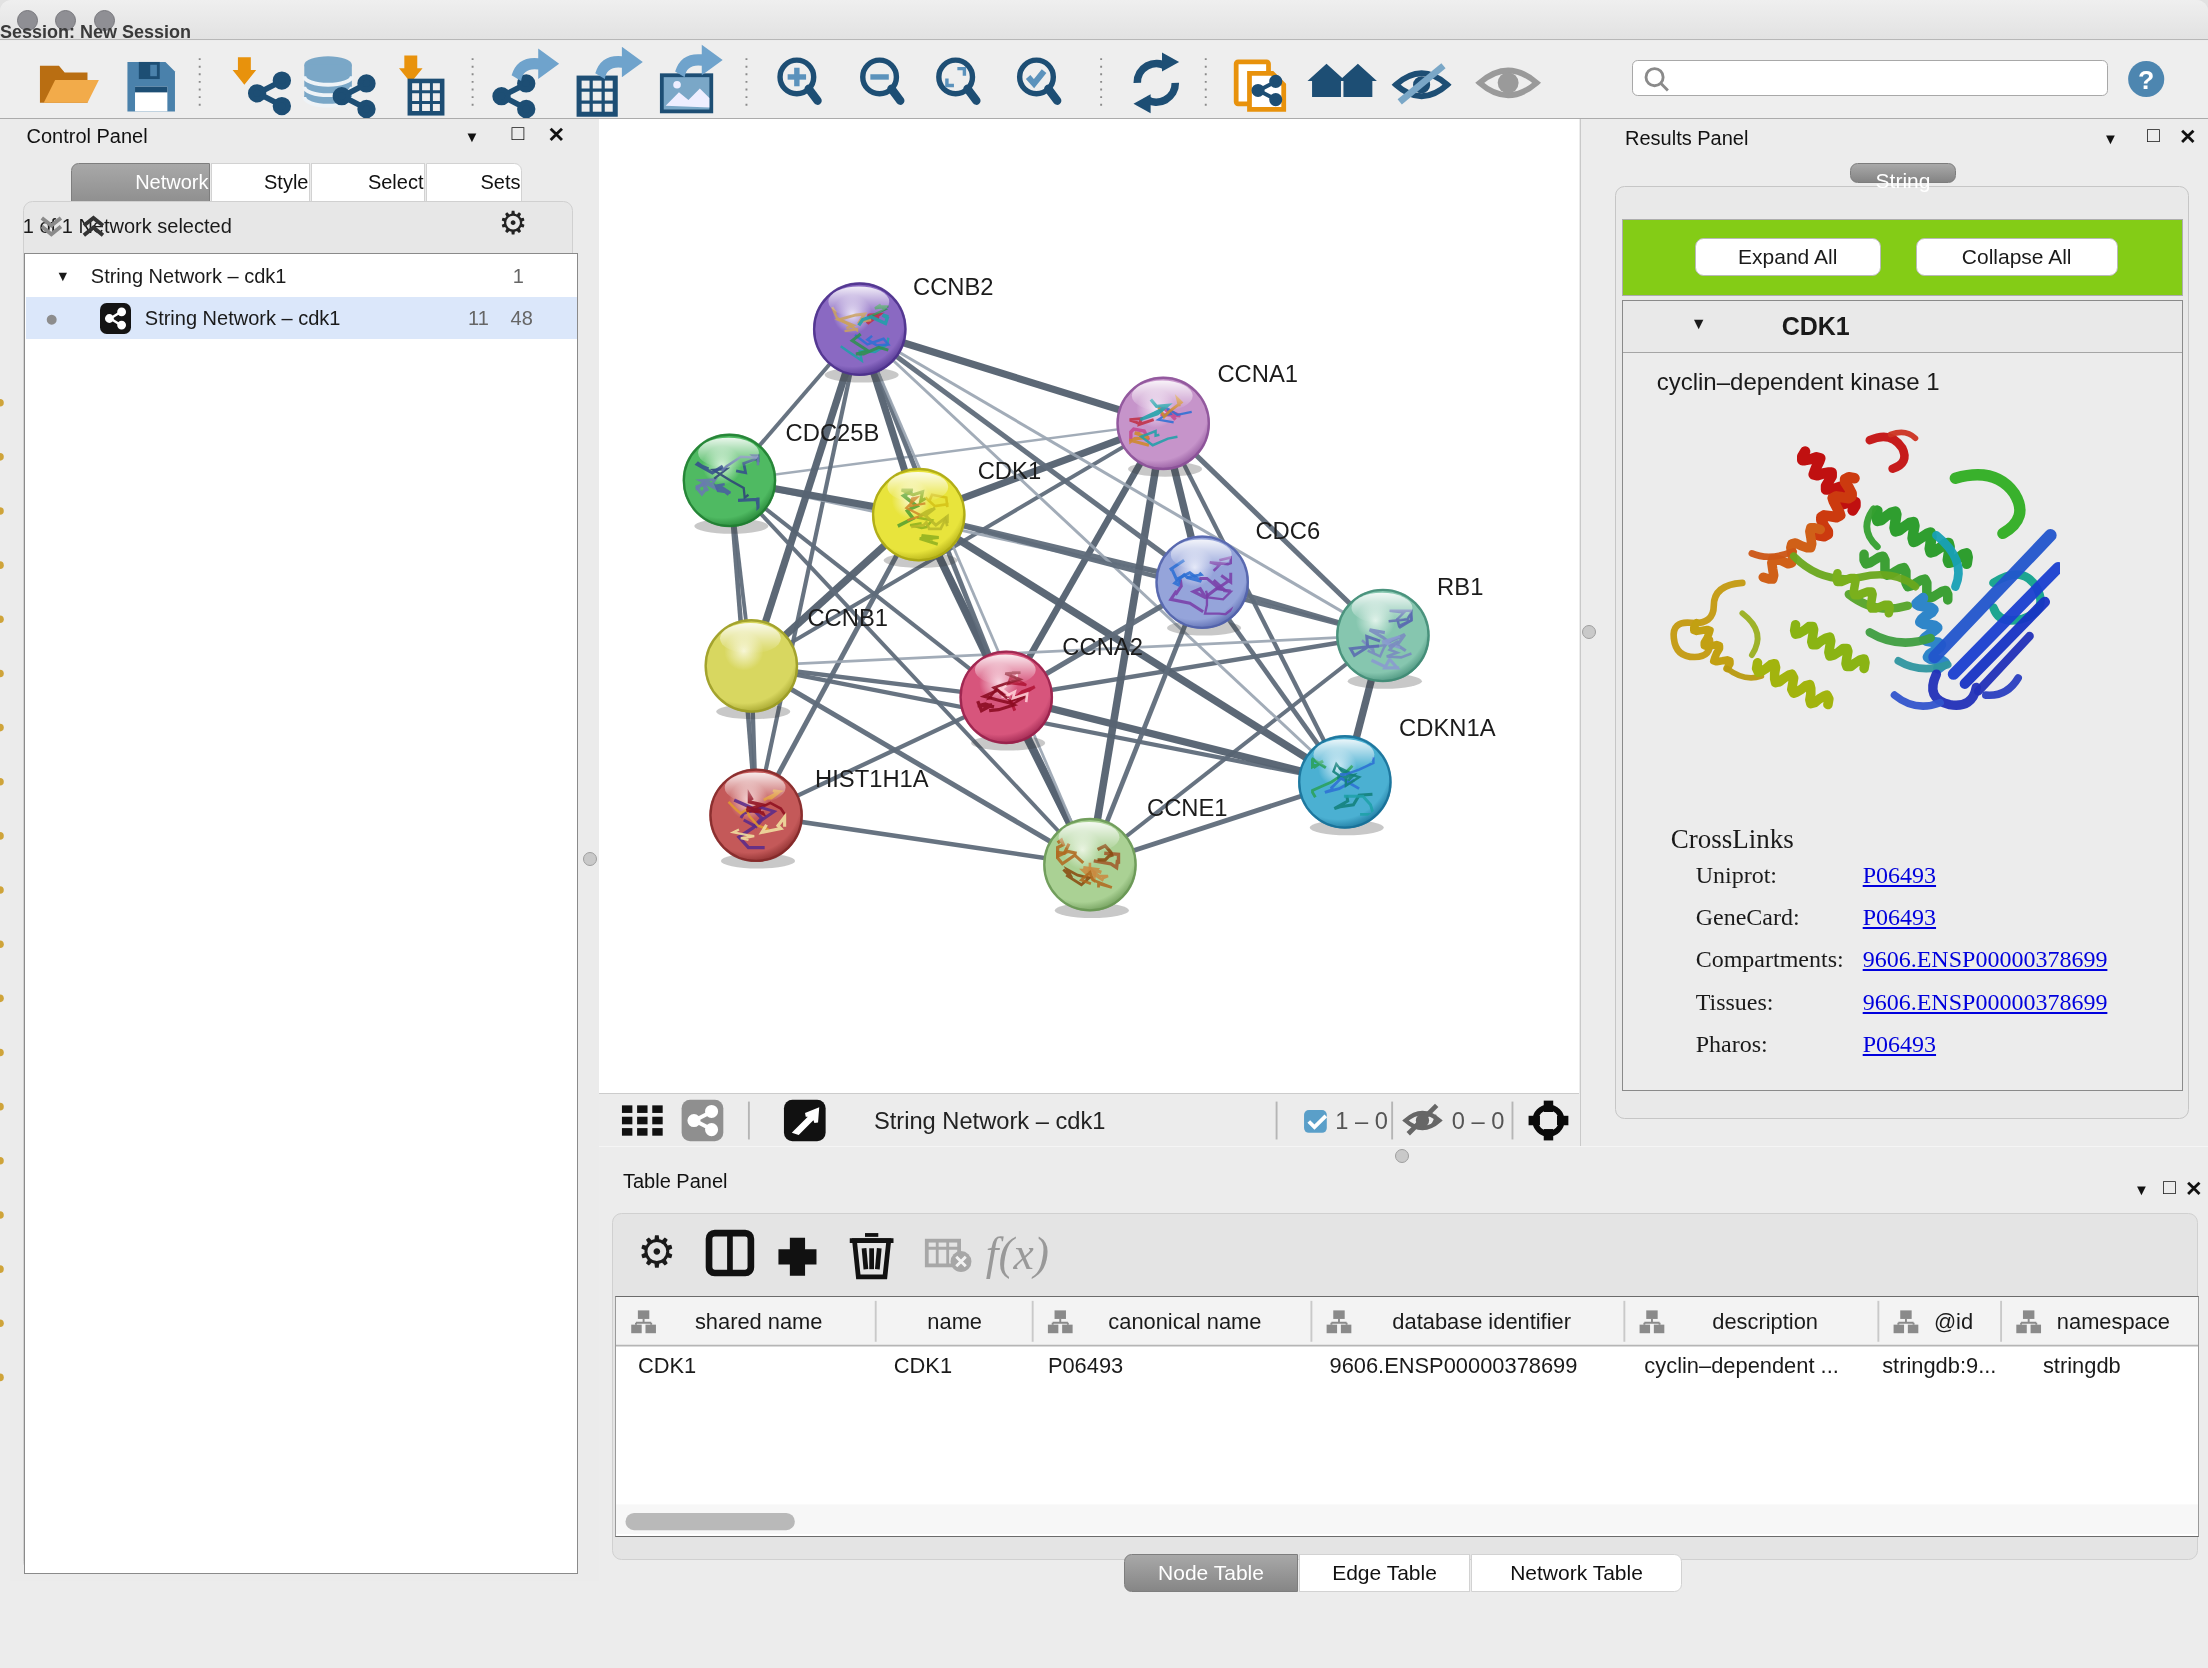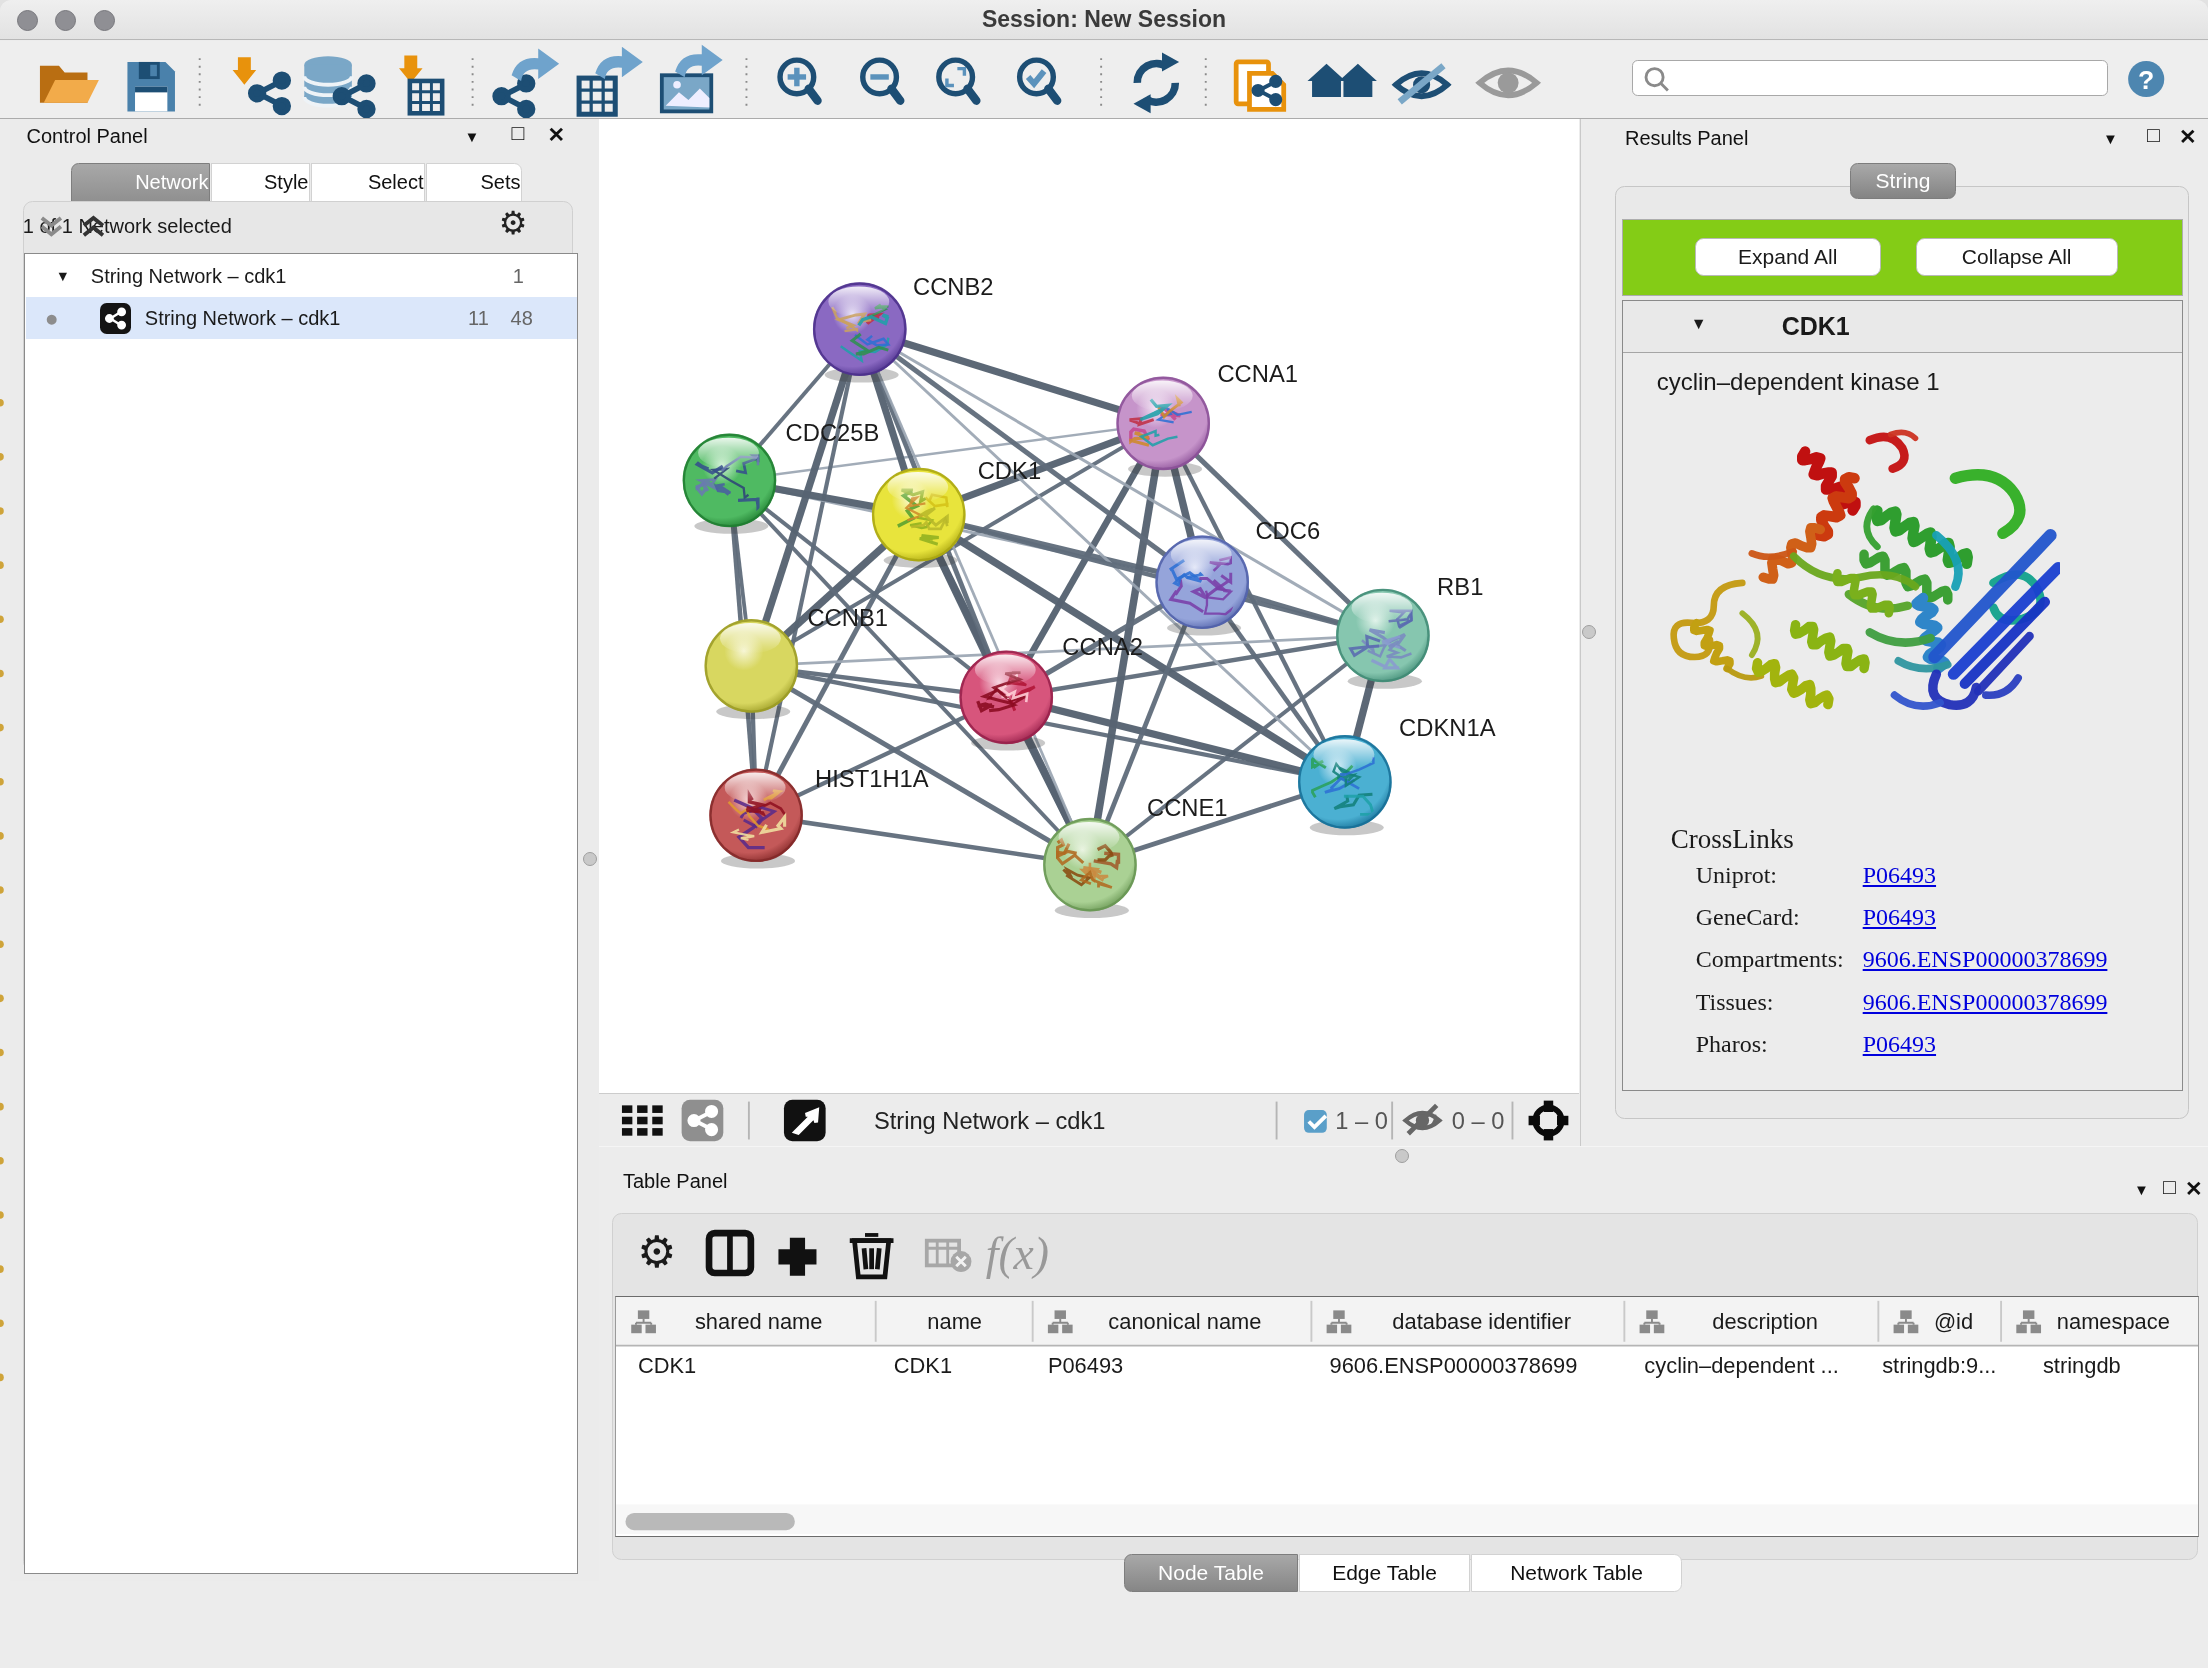--- a/index.html
+++ b/index.html
@@ -1,42 +1,42 @@
 <!DOCTYPE html>
 <html style="font-size:15px"><head><meta charset="utf-8">
 <style>
 *{margin:0;padding:0;box-sizing:border-box}
 html,body{width:2208px;height:1668px;overflow:hidden;background:#e2e2e2}
 body{font-family:"Liberation Sans",sans-serif;color:#1a1a1a}
 #app{position:absolute;left:0;top:0;width:2208px;height:1668px;background:#ececec;border-radius:11.4px 11.4px 0 0;overflow:hidden}
 
 #titlebar{position:absolute;left:0;top:0;width:2208px;height:40px;background:linear-gradient(#efefef,#e2e2e2);border-bottom:1px solid #b7b7b7;border-radius:11.4px 11.4px 0 0}
 .tl{position:absolute;top:9.5px;width:21px;height:21px;border-radius:50%;background:#8f8f94;border:1px solid #77777c}
-#wintitle{position:absolute;top:6px;left:0;width:100%;text-align:center;font-size:23px;font-weight:600;color:#3a3a3a}
+#wintitle{position:absolute;top:22px;left:0;width:100%;text-align:left;font-size:18px;font-weight:600;color:#3a3a3a}
 
 #toolbar{position:absolute;left:0;top:41px;width:2208px;height:78px;background:#eeeeee;border-bottom:1px solid #ababab}
 #toolbar svg{position:relative;z-index:2}
 #searchbox{position:absolute;left:1632px;top:19px;width:476px;height:36px;background:#fff;border:1px solid #a8a8a8;border-radius:5.7px}
 
 .ptitle{font-size:20px;color:#111}
 .phdr-ic{position:absolute;color:#111}
 
 #cpanel{position:absolute;left:9.5px;top:119px;width:590px;height:1462px;background:#ebebeb;border-right:1px solid #b2b2b2}
 .tab{position:absolute;top:44px;height:54px;background:#fff;border:1px solid #d2d2d2;font-size:20px;text-align:right;line-height:36px;color:#111}
 .tabsel{background:linear-gradient(#a8a8a8,#868686);color:#fff;border:1px solid #7e7e7e}
 #cp-inner{position:absolute;left:13.3px;top:82px;width:550px;height:1370px;background:#e7e7e7;border:1px solid #d0d0d0;border-radius:9.5px}
 #cp-hdrrow{position:absolute;left:13.3px;top:88px;width:550px;height:38px;font-size:20px;text-align:left;line-height:38px}
 #cp-list{position:absolute;left:14.3px;top:134px;width:554px;height:1321px;background:#fff;border:1px solid #8a8a8a}
 .cprow{position:absolute;left:1px;width:551px;height:42px;font-size:20px;line-height:42px}
 
 #netview{position:absolute;left:599px;top:119px;width:980px;height:974px;background:#fff}
 #netstatus{position:absolute;left:599px;top:1093px;width:980px;height:54px;background:#ececec;border-top:1px solid #cccccc;border-bottom:1px solid #d6d6d6}
 
 #rpanel{position:absolute;left:1580px;top:119px;width:629px;height:1056px;background:#ececec;border-left:1px solid #c9c9c9}
-#stringtab{z-index:3;position:absolute;left:269px;top:44px;width:106px;height:36px;background:linear-gradient(#a9a9a9,#848484);border:1px solid #7d7d7d;border-radius:7.6px;color:#fff;font-size:21px;text-align:center;line-height:34px}
+#stringtab{z-index:3;position:absolute;left:269px;top:44px;width:106px;height:20px;background:linear-gradient(#a9a9a9,#848484);border:1px solid #7d7d7d;border-radius:7.6px;color:#fff;font-size:21px;text-align:center;line-height:34px}
 #rp-outer{position:absolute;left:34px;top:67px;width:574px;height:933px;background:#e9e9e9;border:1px solid #c6c6c6;border-radius:9.5px}
 #rp-btnbox{position:absolute;left:5.7px;top:32px;width:561px;height:77px;border:1px solid #adadad;background:#84cc16}
 .rbtn{position:absolute;top:18px;height:38px;background:#fff;border:1px solid #b9b9b9;border-radius:8.6px;font-size:21px;text-align:center;line-height:36px}
 #rp-main{position:absolute;left:5.7px;top:113px;width:561px;height:791px;border:1px solid #8a8a8a;background:#ececec}
 #cdk1row{position:absolute;left:0;top:0;width:559px;height:52px;background:#e9e9e9;border-bottom:1px solid #a5a5a5;font-size:25px;font-weight:700}
 .serif{font-family:"Liberation Serif",serif}
 .xlrow{position:absolute;font-size:24px}
 .xlink{color:#0000dd;text-decoration:underline}
 
 #tpanel{position:absolute;left:599px;top:1147px;width:1609px;height:457px;background:#ececec}

